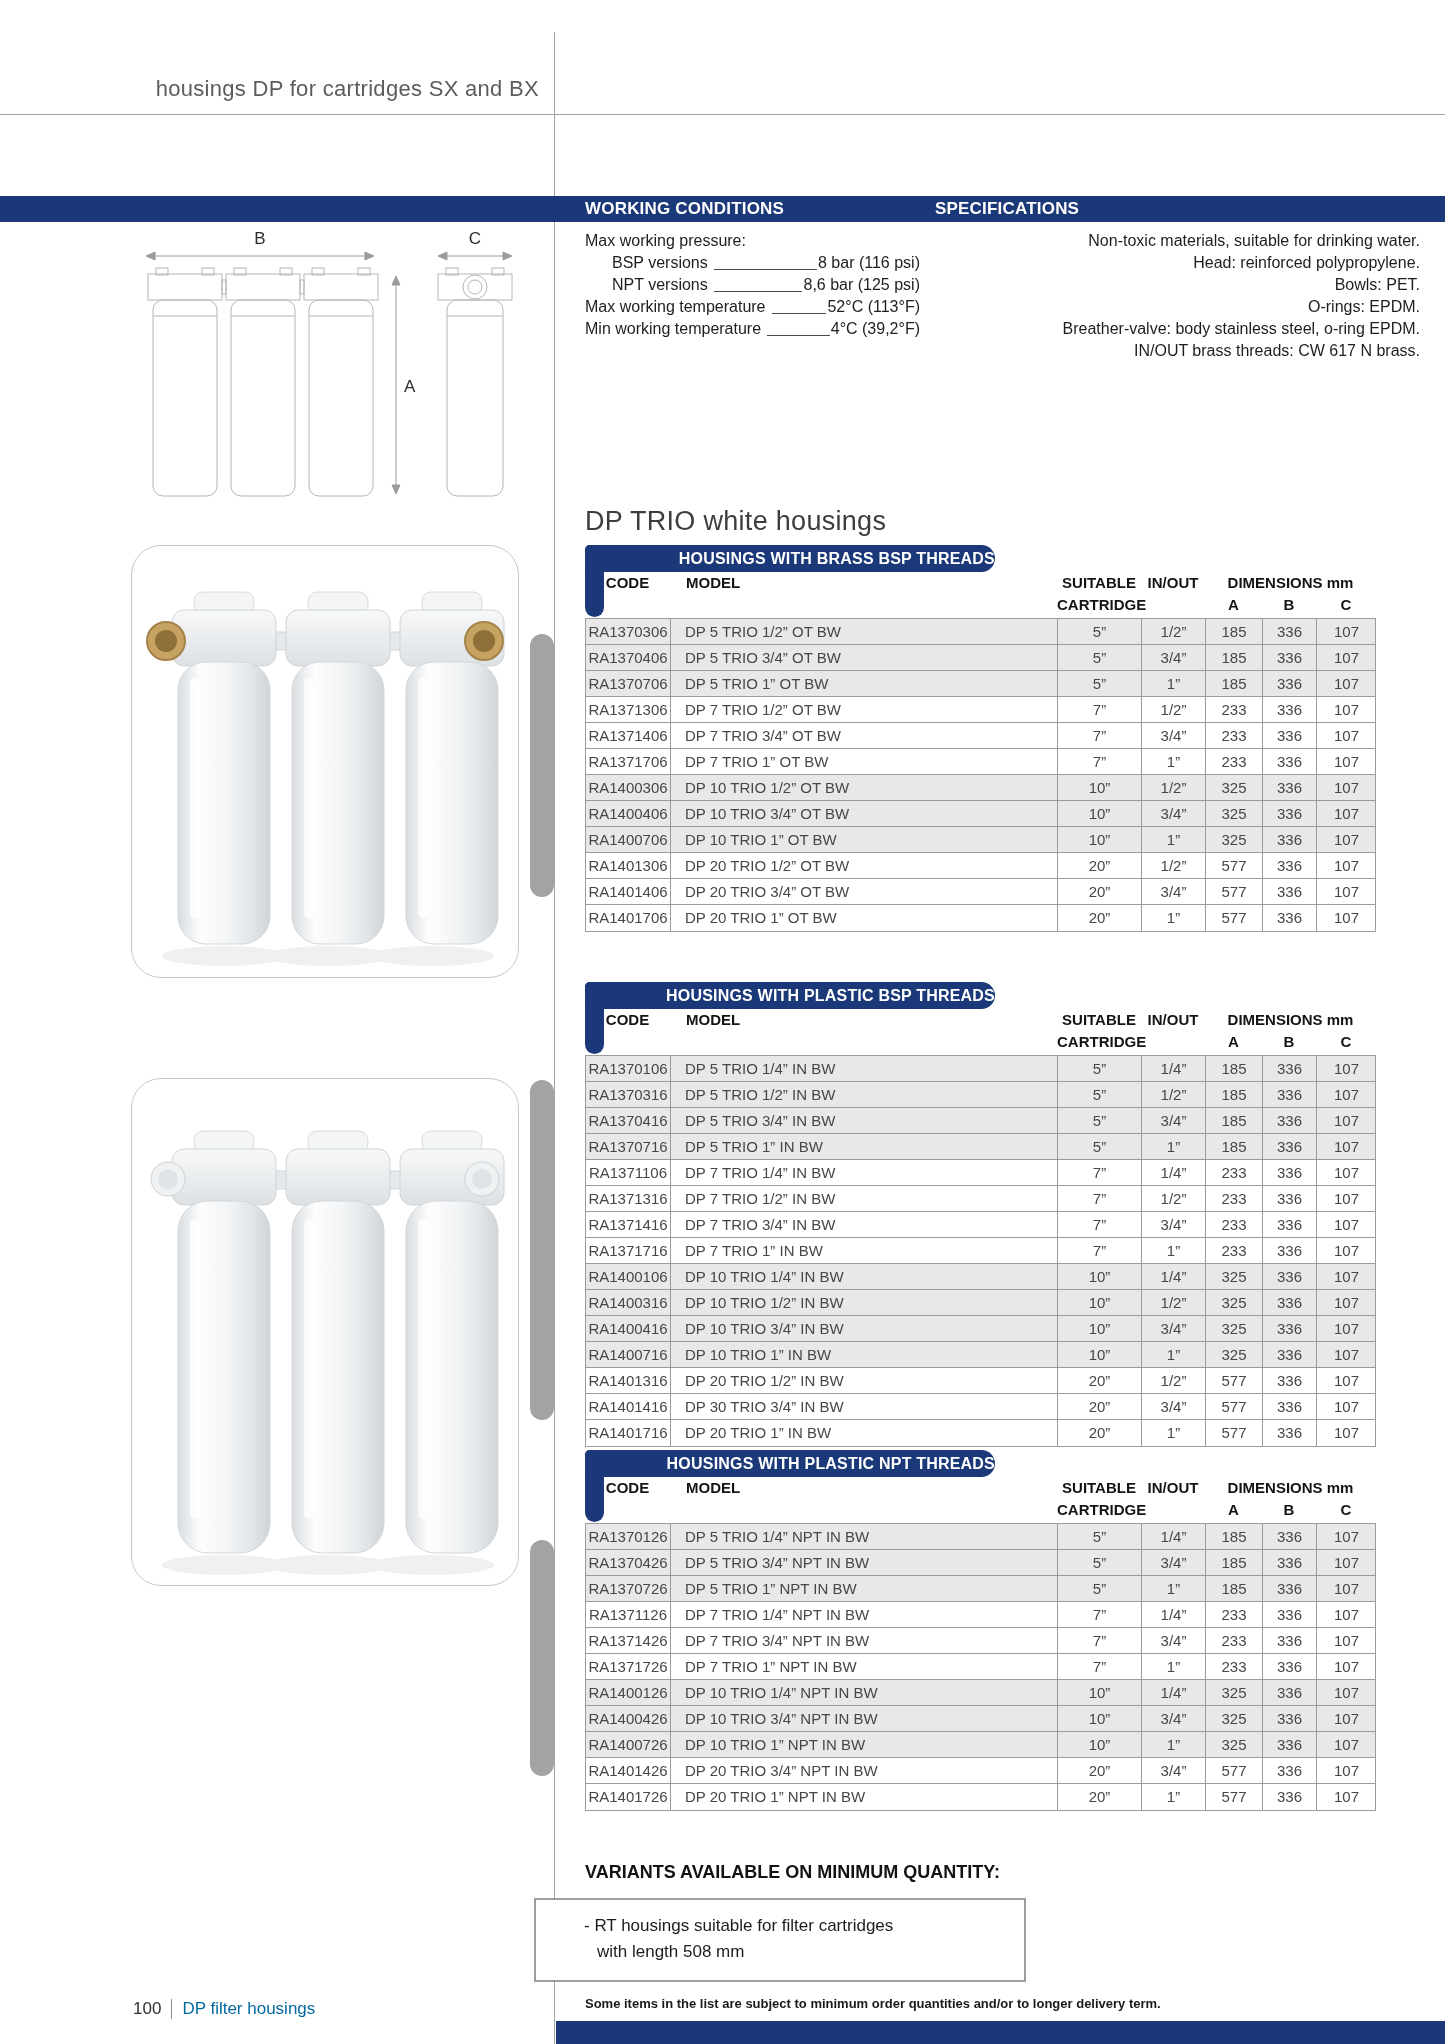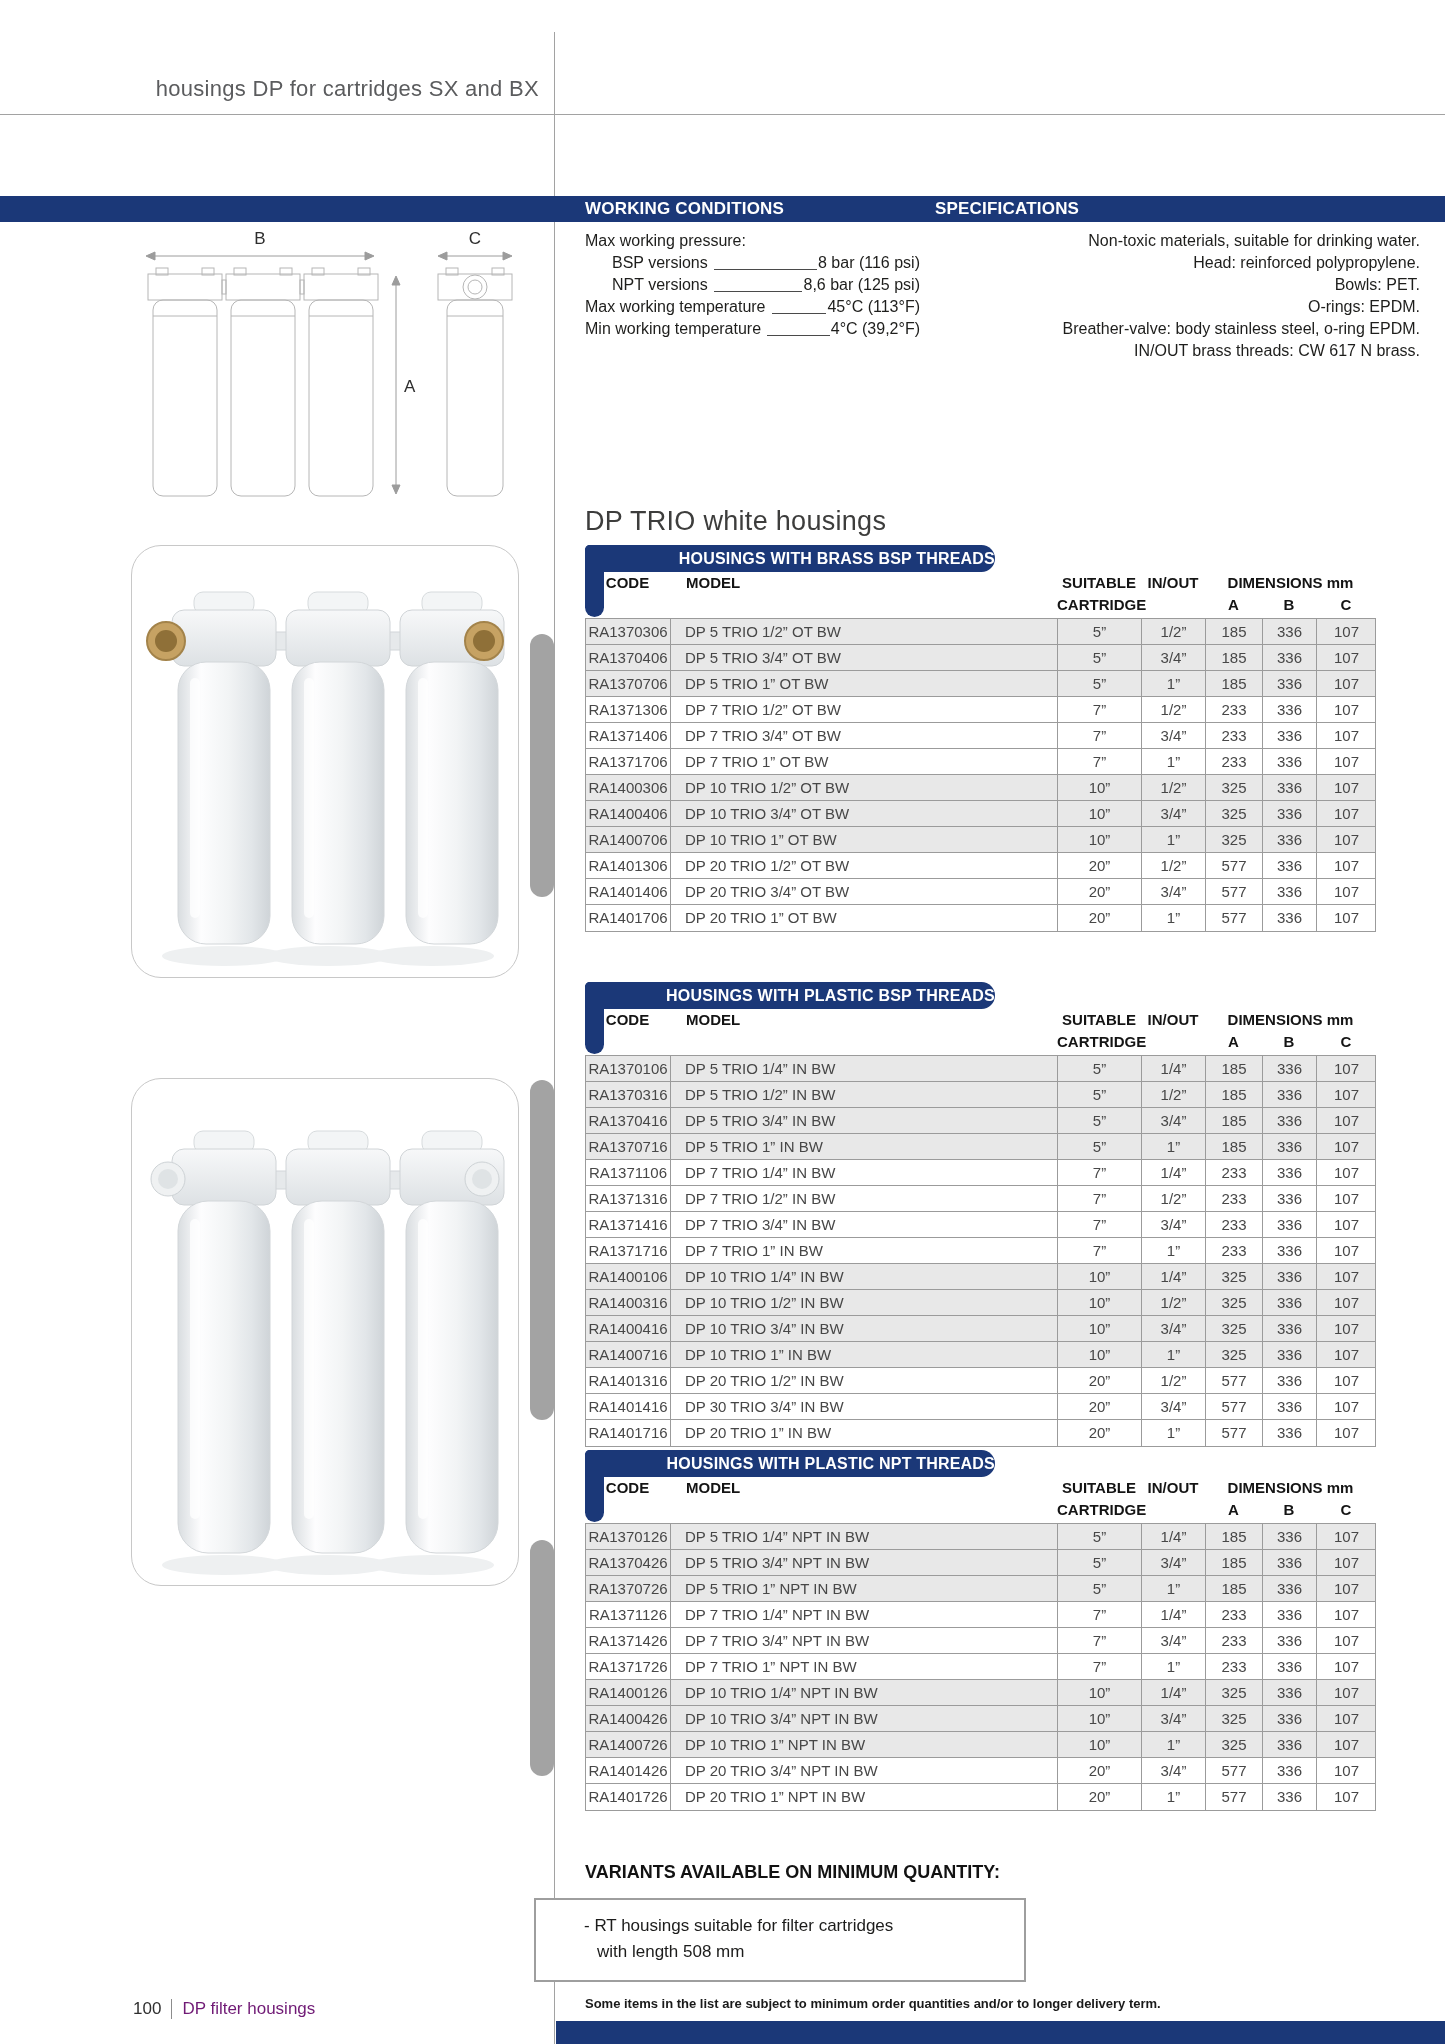--- a/index.html
+++ b/index.html
@@ -90,21 +90,21 @@
   .variants-box{position:absolute;left:534px;top:1898px;width:492px;height:84px;
     border:2px solid #9e9e9e;background:#fff;padding:13px 0 0 48px;
     font-size:17px;line-height:26px;color:#1c1c1b;}
   .variants-box .line2{padding-left:13px;}
   .footnote{position:absolute;left:585px;top:1996px;font-size:13px;font-weight:600;color:#1a1a1a;}
 
   
   .page-footer{position:absolute;left:133px;top:1998px;display:flex;align-items:center;height:22px;}
   .footer-num{font-size:17px;color:#2f2f2f;}
   .footer-sep{width:1px;height:20px;background:#8c8c8c;margin:0 10px;}
-  .footer-label{font-size:17px;color:#701a75;}
+  .footer-label{font-size:17px;color:#0369a1;}
   .bottom-bar{position:absolute;left:556px;top:2021px;width:889px;height:23px;background:var(--navy);}
 </style>
 </head>
 <body>
 
 <div class="page">
 
   <div class="page-header-title">housings DP for cartridges SX and BX</div>
   <div class="header-rule"></div>
   <div class="v-divider"></div>
@@ -123,21 +123,21 @@
           <span class="wc-value">8 bar (116 psi)</span>
         </div>
         <div class="wc-row indent">
           <span class="wc-label">NPT versions</span>
           <span class="wc-leader"></span>
           <span class="wc-value">8,6 bar (125 psi)</span>
         </div>
         <div class="wc-row">
           <span class="wc-label">Max working temperature</span>
           <span class="wc-leader"></span>
-          <span class="wc-value">45°C (113°F)</span>
+          <span class="wc-value">52°C (113°F)</span>
         </div>
         <div class="wc-row">
           <span class="wc-label">Min working temperature</span>
           <span class="wc-leader"></span>
           <span class="wc-value">4°C (39,2°F)</span>
         </div>
       </div>
   </div>
 
   <div class="spec-block">

